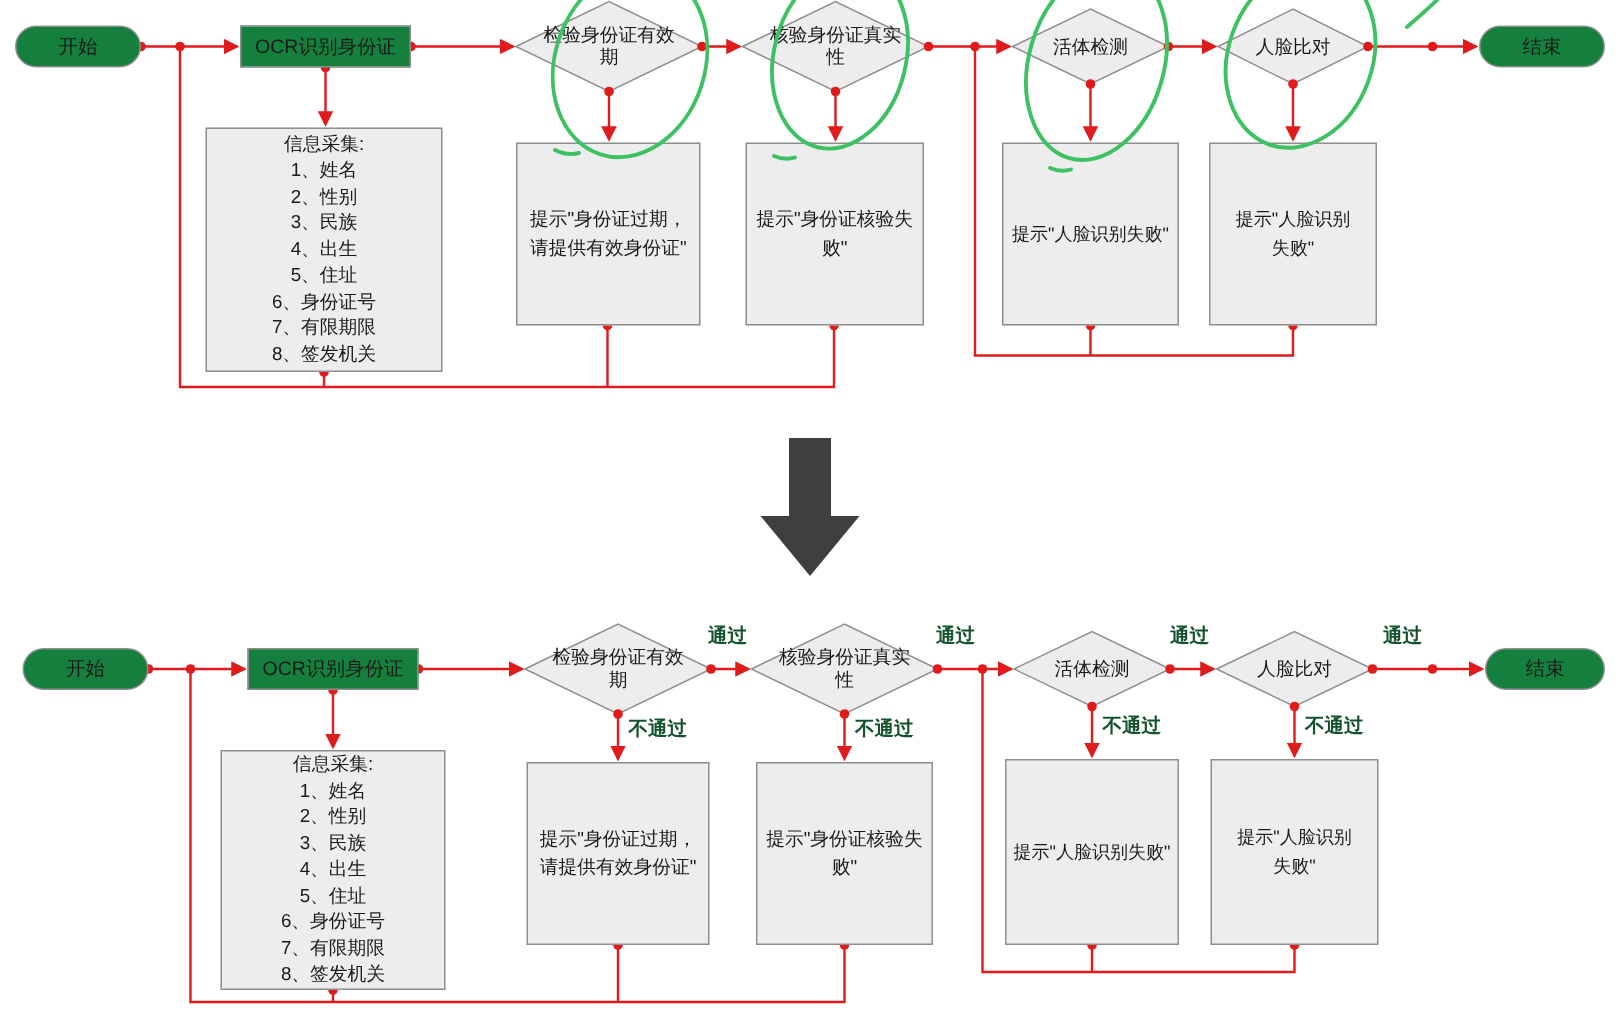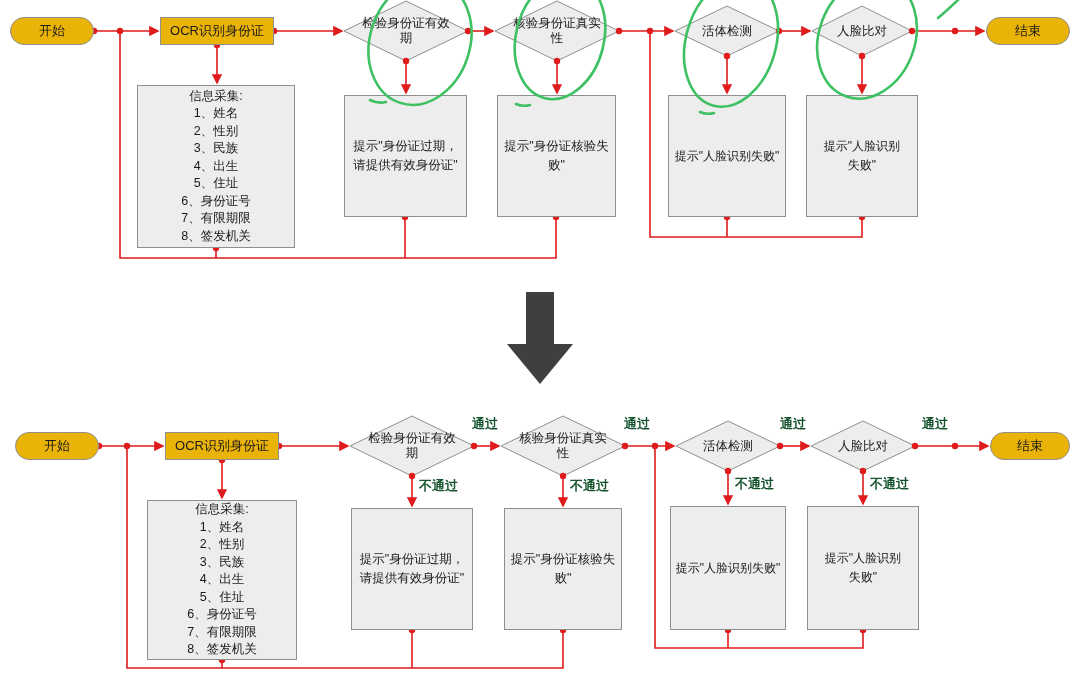--- a/index.html
+++ b/index.html
@@ -3,21 +3,21 @@
 <meta charset="utf-8">
 <style>
   html,body { margin:0; padding:0; background:#ffffff; }
   body { font-family:"Liberation Sans","DejaVu Sans",sans-serif; }
   #canvas { position:relative; width:1080px; height:685px; background:#ffffff; overflow:hidden; }
   svg.layer { position:absolute; left:0; top:0; }
   #annotations { pointer-events:none; }
 
   .node {
     position:absolute; box-sizing:border-box;
-    background:#eab308; border:1px solid #8f8f8f;
+    background:#15803d; border:1px solid #8f8f8f;
     display:flex; align-items:center; justify-content:center;
     text-align:center; color:#1a1a1a; font-size:13px; line-height:1.15;
     z-index:2;
   }
   .pill { border-radius:15px; }
 
   .dlabel {
     position:absolute; display:flex; align-items:center; justify-content:center;
     text-align:center; color:#1a1a1a; font-size:12.5px; line-height:1.2; z-index:2;
   }

